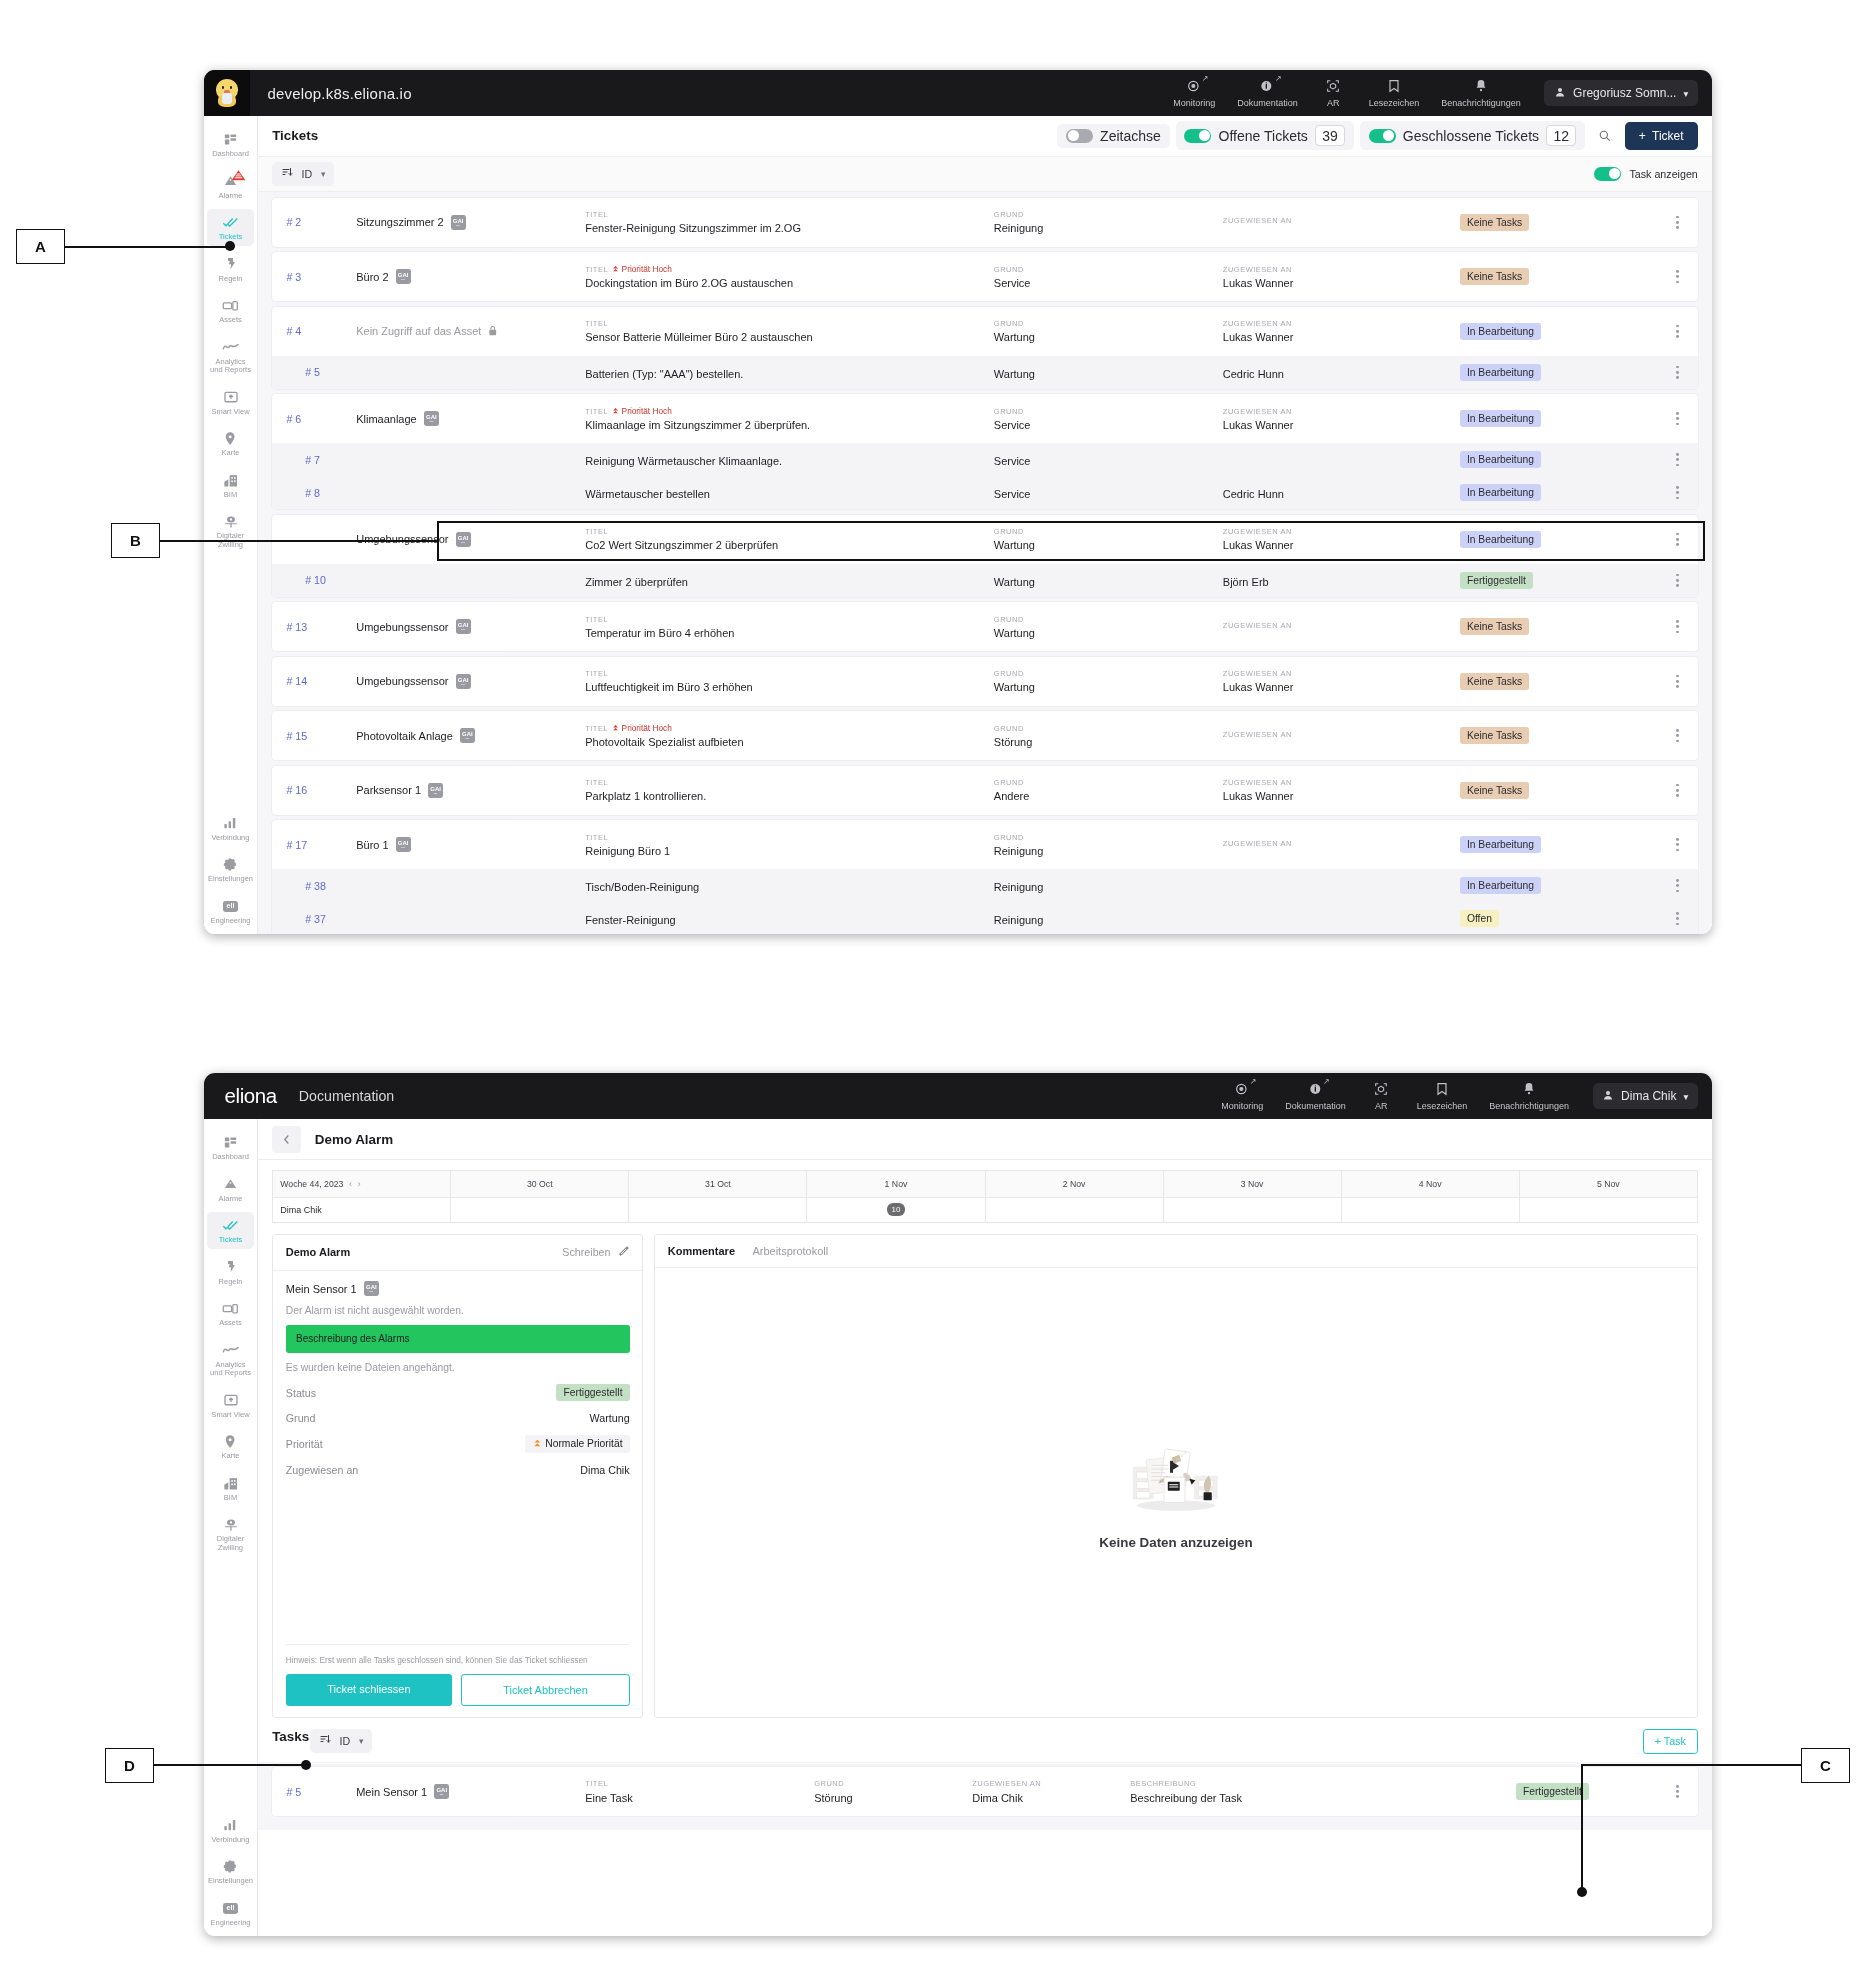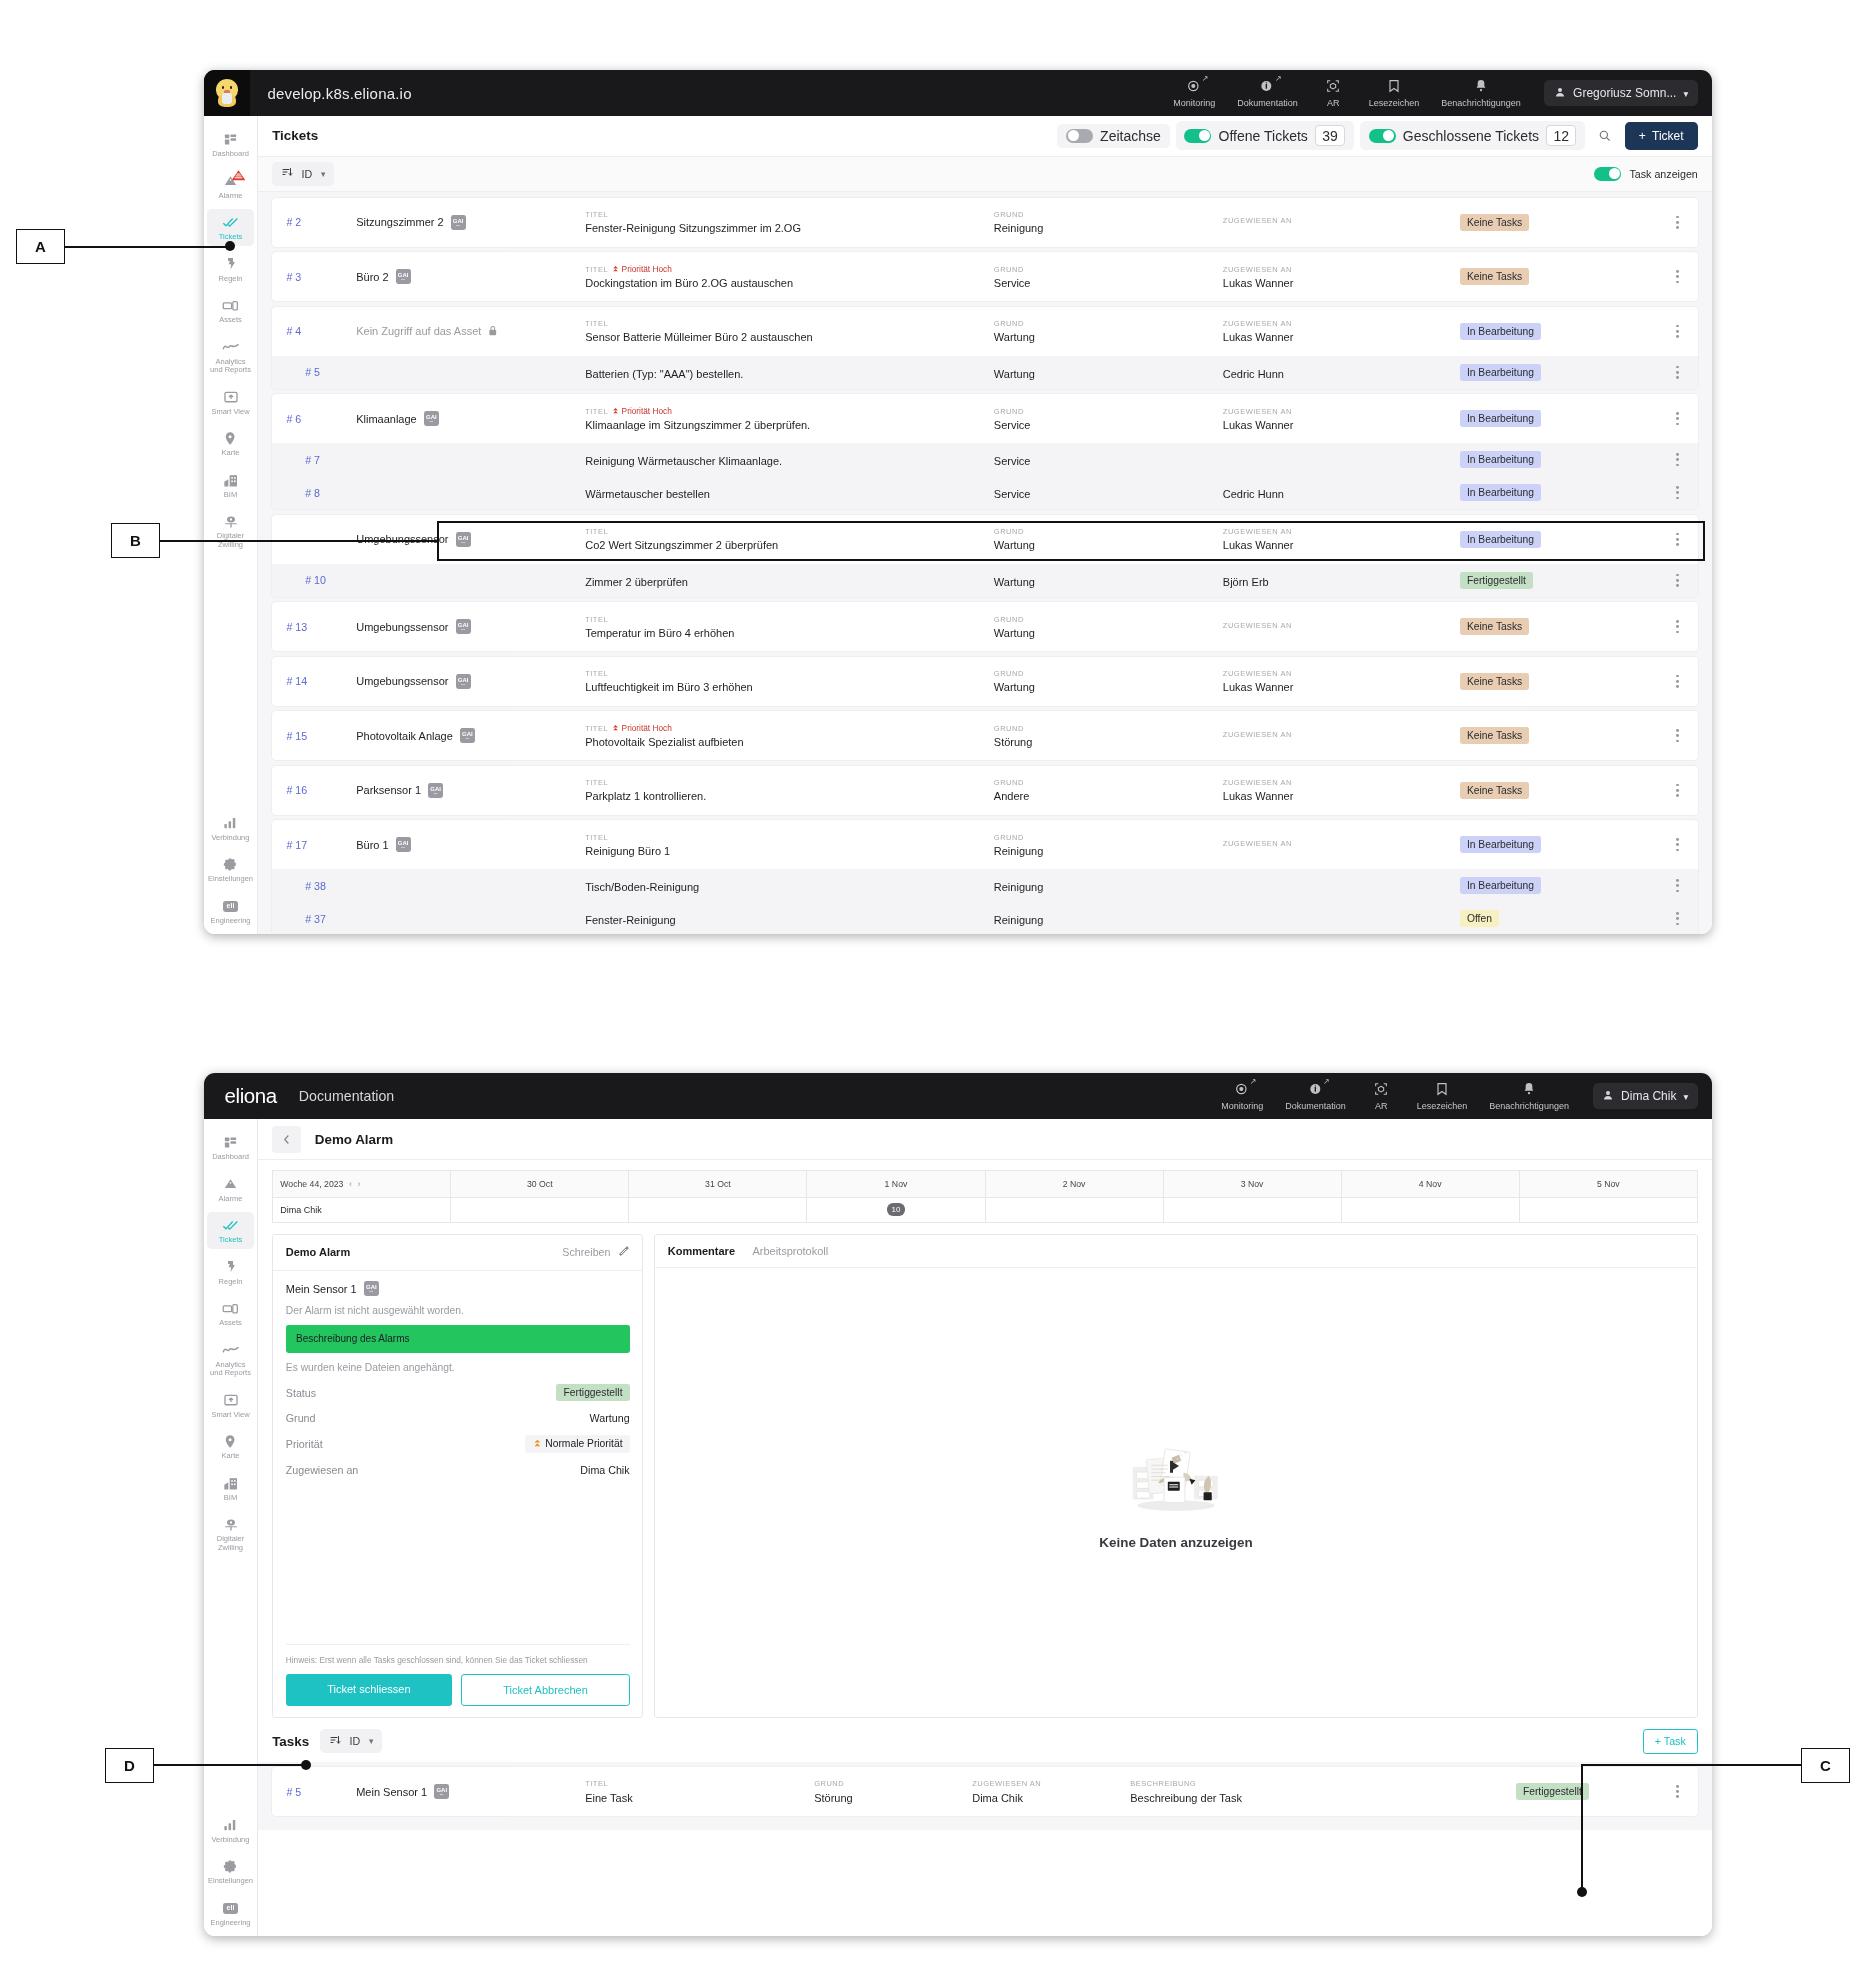--- a/index.html
+++ b/index.html
@@ -246,21 +246,21 @@
   .rc-tabs { display:flex; gap:17.4px; padding:10.3px 12.6px; border-bottom:0.8px solid #eeeef1; }
   .rc-tab { font-size:11px; color:#9a9aa2; cursor:pointer; }
   .rc-tab.active { color:#1b1b1f; font-weight:bold; }
   .rc-body { flex:1 1 auto; display:flex; flex-direction:column; align-items:center; justify-content:center; }
   .empty-title { font-size:13.4px; font-weight:bold; color:#3a3a41; margin-top:19px; }
   .rc-foot { padding:0 12.6px 11px; }
   .comment-row { display:flex; align-items:stretch; border:0.8px solid #ededf0; border-radius:2.4px; overflow:hidden; }
   .comment-input { flex:1 1 auto; padding:9.5px 10.3px; font-size:10.3px; color:#9a9aa2; background:#fff; }
   .send-btn { width:36px; background:#f4f4f6; display:flex; align-items:center; justify-content:center; color:#b6b6bd; cursor:pointer; }
 
-  .tasks-bar { display:flex; align-items:center; padding:11px 14.2px 8px; background:#fff; gap:11px; }
+  .tasks-bar { display:flex; align-items:flex-start; padding:11px 14.2px 8px; background:#fff; gap:1px; }
   .tasks-title { font-size:13.4px; font-weight:bold; color:#1b1b1f; }
   .task-add {
     border:0.8px solid #1fc2c2; color:#1fc2c2; border-radius:3.2px;
     padding:5.5px 11px; font-size:10.7px; cursor:pointer;
   }
   .task-list { background:#f6f6f8; padding:0 14.2px 14.2px; }
 
   
   .anno-box {
     position:absolute; border:1.6px solid #111; background:#fff;

